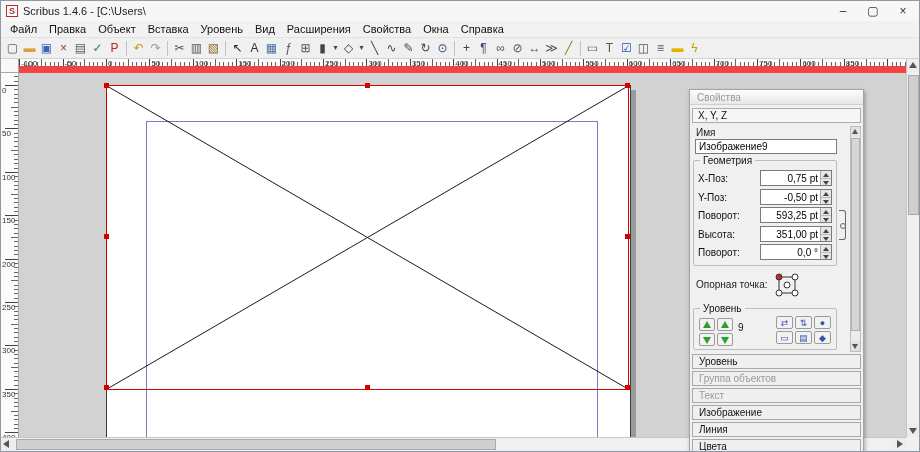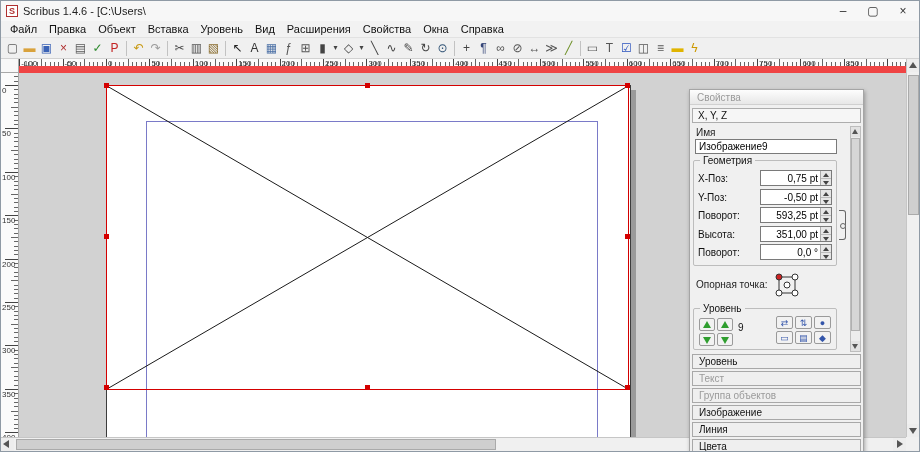--- a/index.html
+++ b/index.html
@@ -640,21 +640,21 @@
           </div>
         <div class="ps-thumb"></div>
         <div class="ps-btn" style="bottom:0">
             <span class="arr dn"></span>
           </div>
       </div>
     </div>
 
     <div class="pal-sections">
         <div class="section-bar">Уровень</div>
+        <div class="section-bar disabled">Группа объектов</div>
         <div class="section-bar disabled">Текст</div>
-        <div class="section-bar disabled">Группа объектов</div>
         <div class="section-bar">Изображение</div>
         <div class="section-bar">Линия</div>
         <div class="section-bar">Цвета</div>
       </div>
   </div>
 
 </div>
 
 </body></html>

